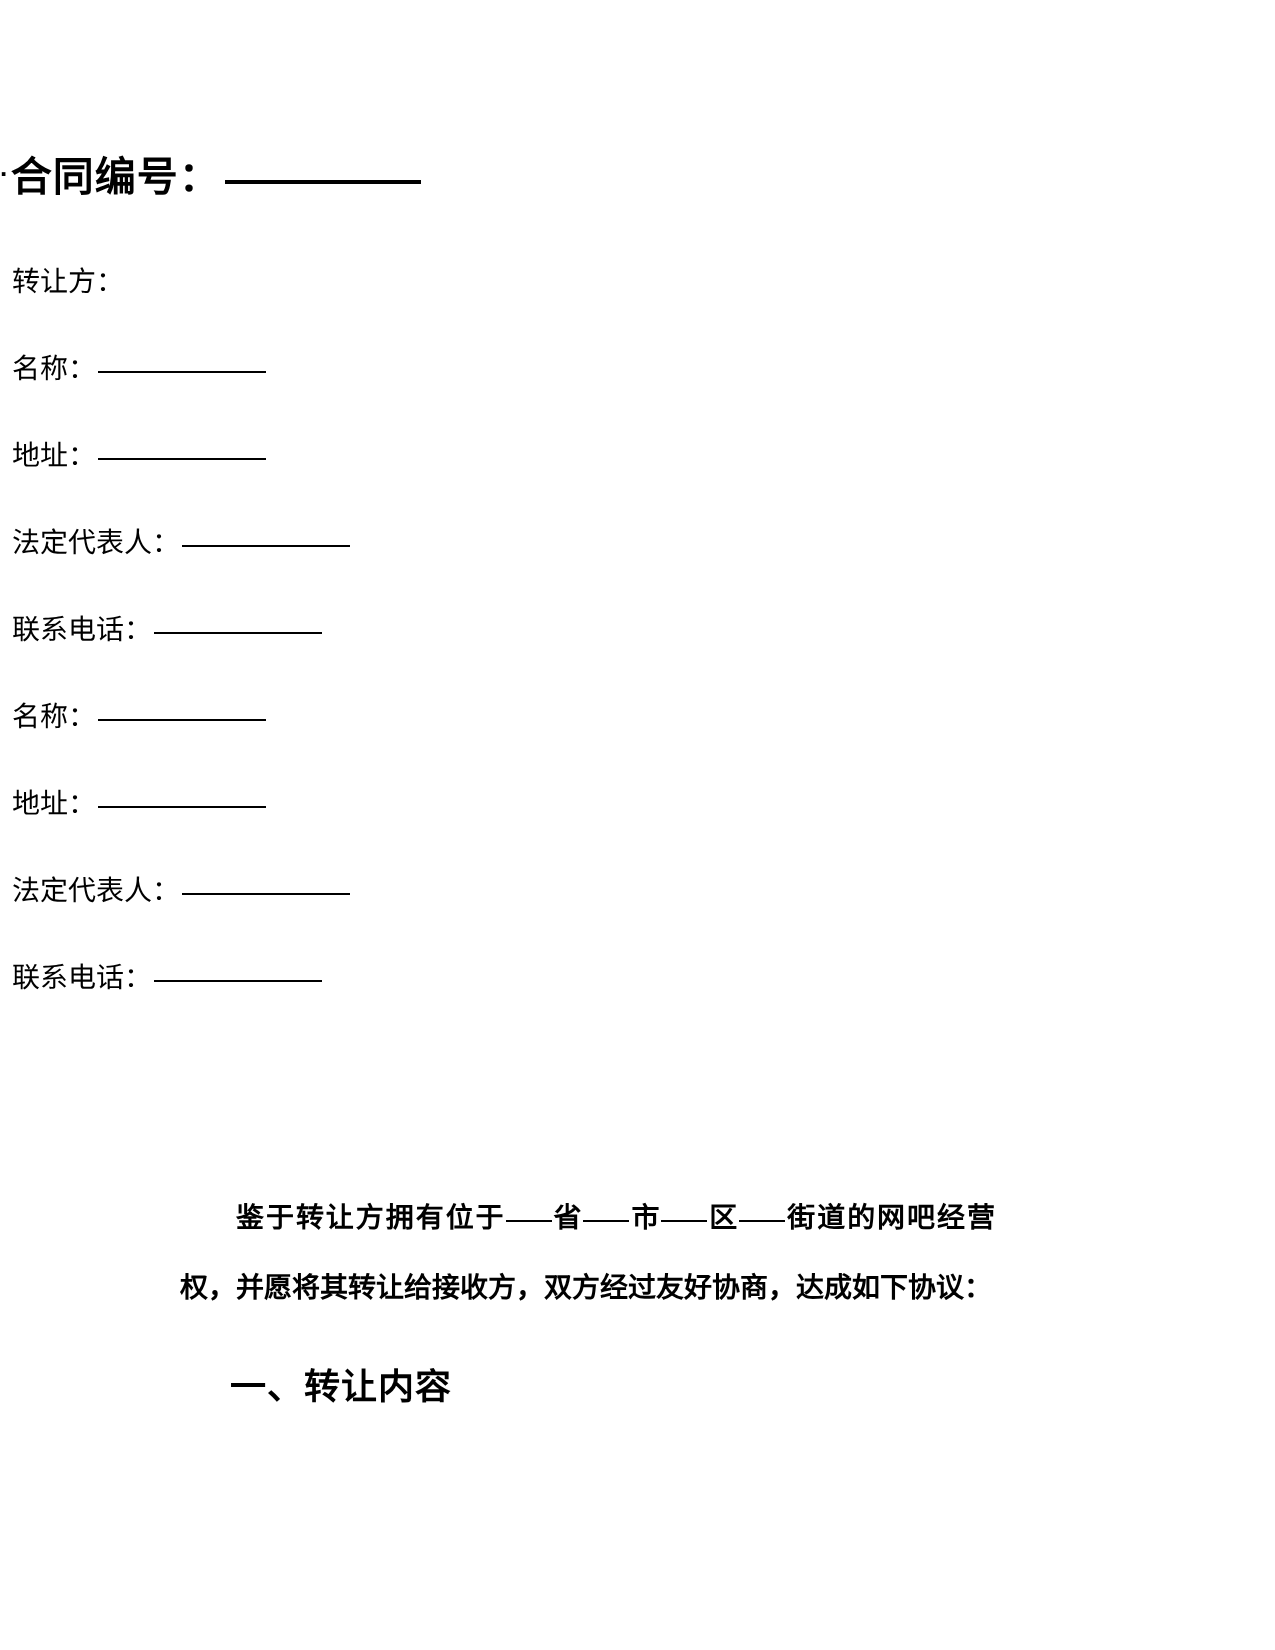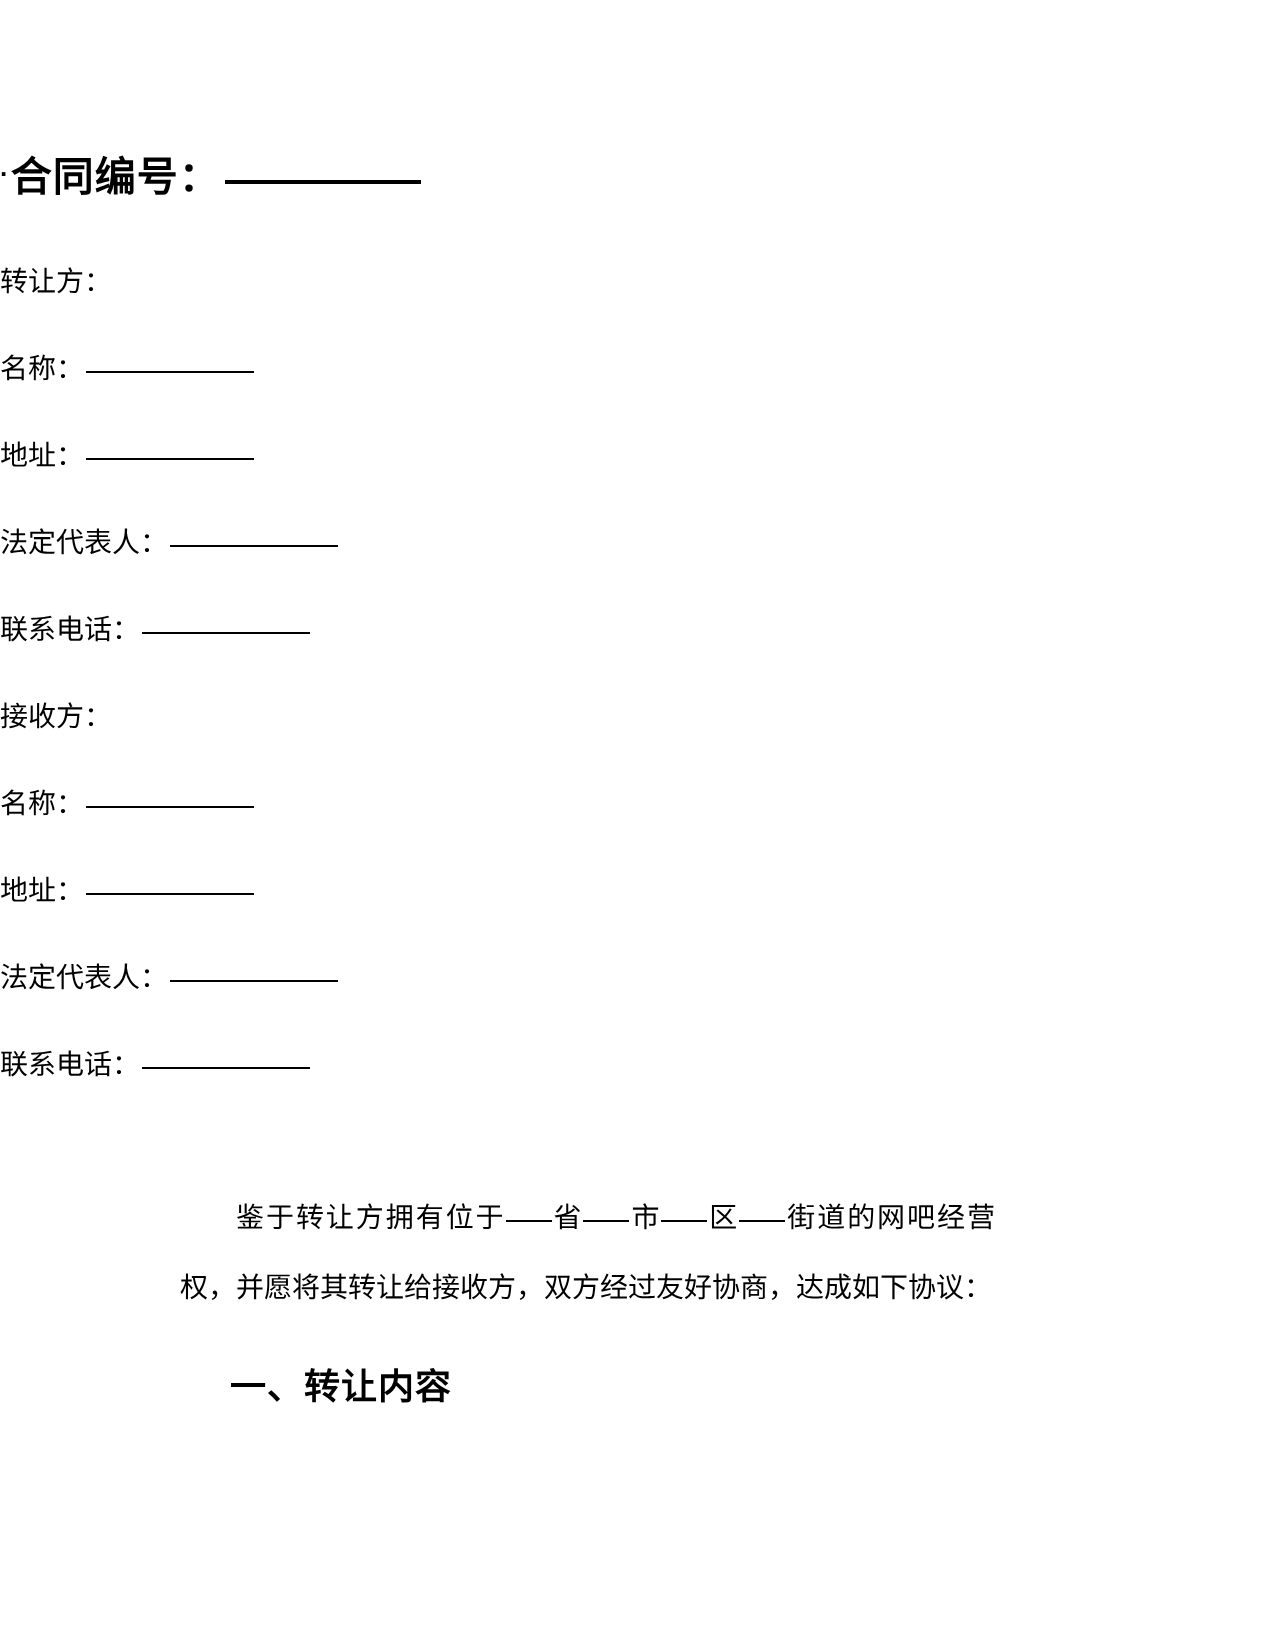--- a/index.html
+++ b/index.html
@@ -54,20 +54,21 @@
     left: 0;
     top: 238px;
     width: 1275px;
   }
   .field-row {
     height: 87px;
     font-size: 28px;
     line-height: 87px;
     white-space: nowrap;
     box-sizing: border-box;
+    margin-left: 12px;
   }
   .field-label {
     display: inline-block;
   }
   .field-blank {
     display: inline-block;
     width: 168px;
     border-bottom: 2px solid #000;
     vertical-align: 0.18em;
     margin-left: 2px;
@@ -77,20 +78,21 @@
   .recital {
     position: absolute;
     left: 180px;
     top: 1155px;
     width: 815px;
     font-size: 28px;
     line-height: 70px;
     text-indent: 56px;
     text-align: justify;
     text-justify: inter-ideograph;
+    font-weight: bold;
   }
   .recital .inline-blank {
     display: inline-block;
     width: 46px;
     border-bottom: 2px solid #000;
     vertical-align: 0.18em;
   }
 
   
   .section-heading {
@@ -128,23 +130,20 @@
     </div>
 
     <div class="field-row">
       <span class="field-label">法定代表人：</span><span class="field-blank"></span>
     </div>
 
     <div class="field-row">
       <span class="field-label">联系电话：</span><span class="field-blank"></span>
     </div>
 
-    <div class="field-row">
-      <span class="field-label">接收方：</span>
-    </div>
 
     <div class="field-row">
       <span class="field-label">名称：</span><span class="field-blank"></span>
     </div>
 
     <div class="field-row">
       <span class="field-label">地址：</span><span class="field-blank"></span>
     </div>
 
     <div class="field-row">

